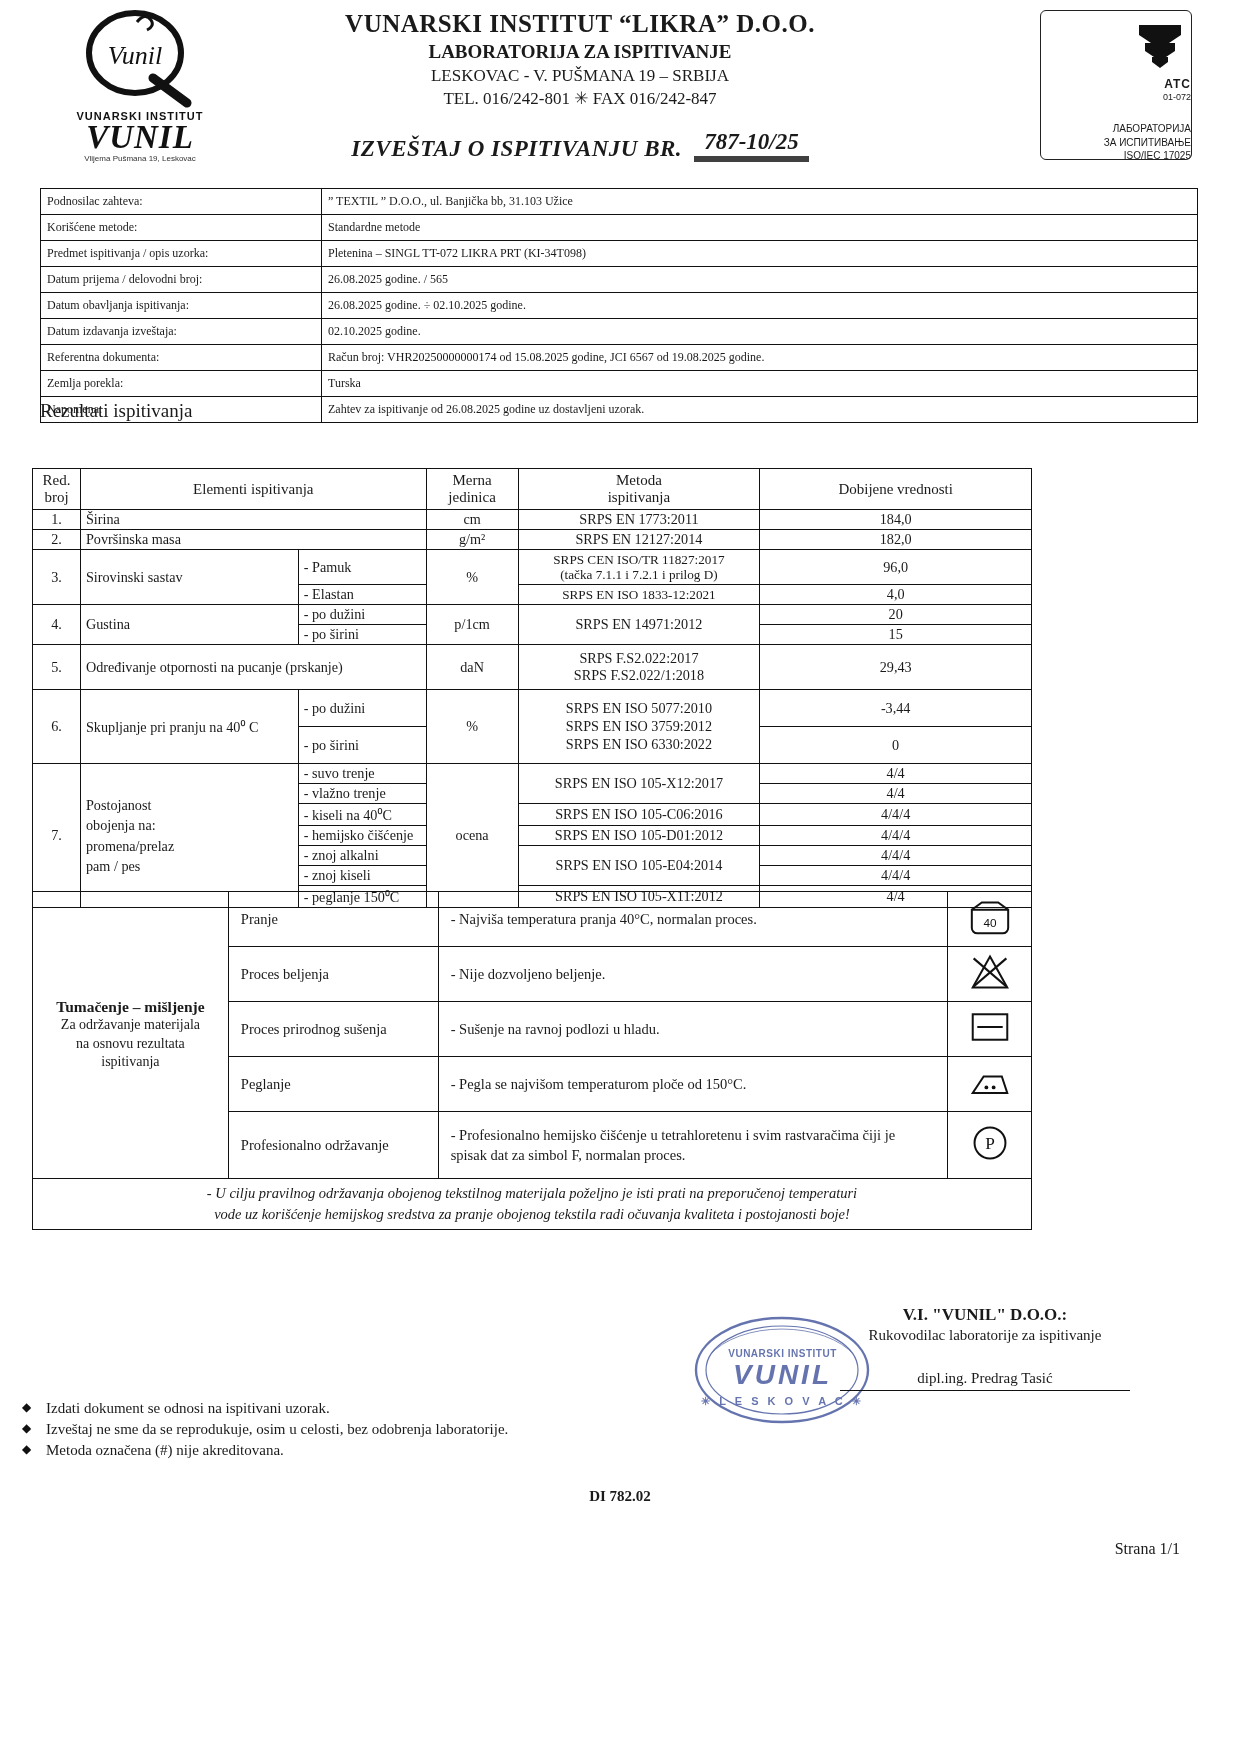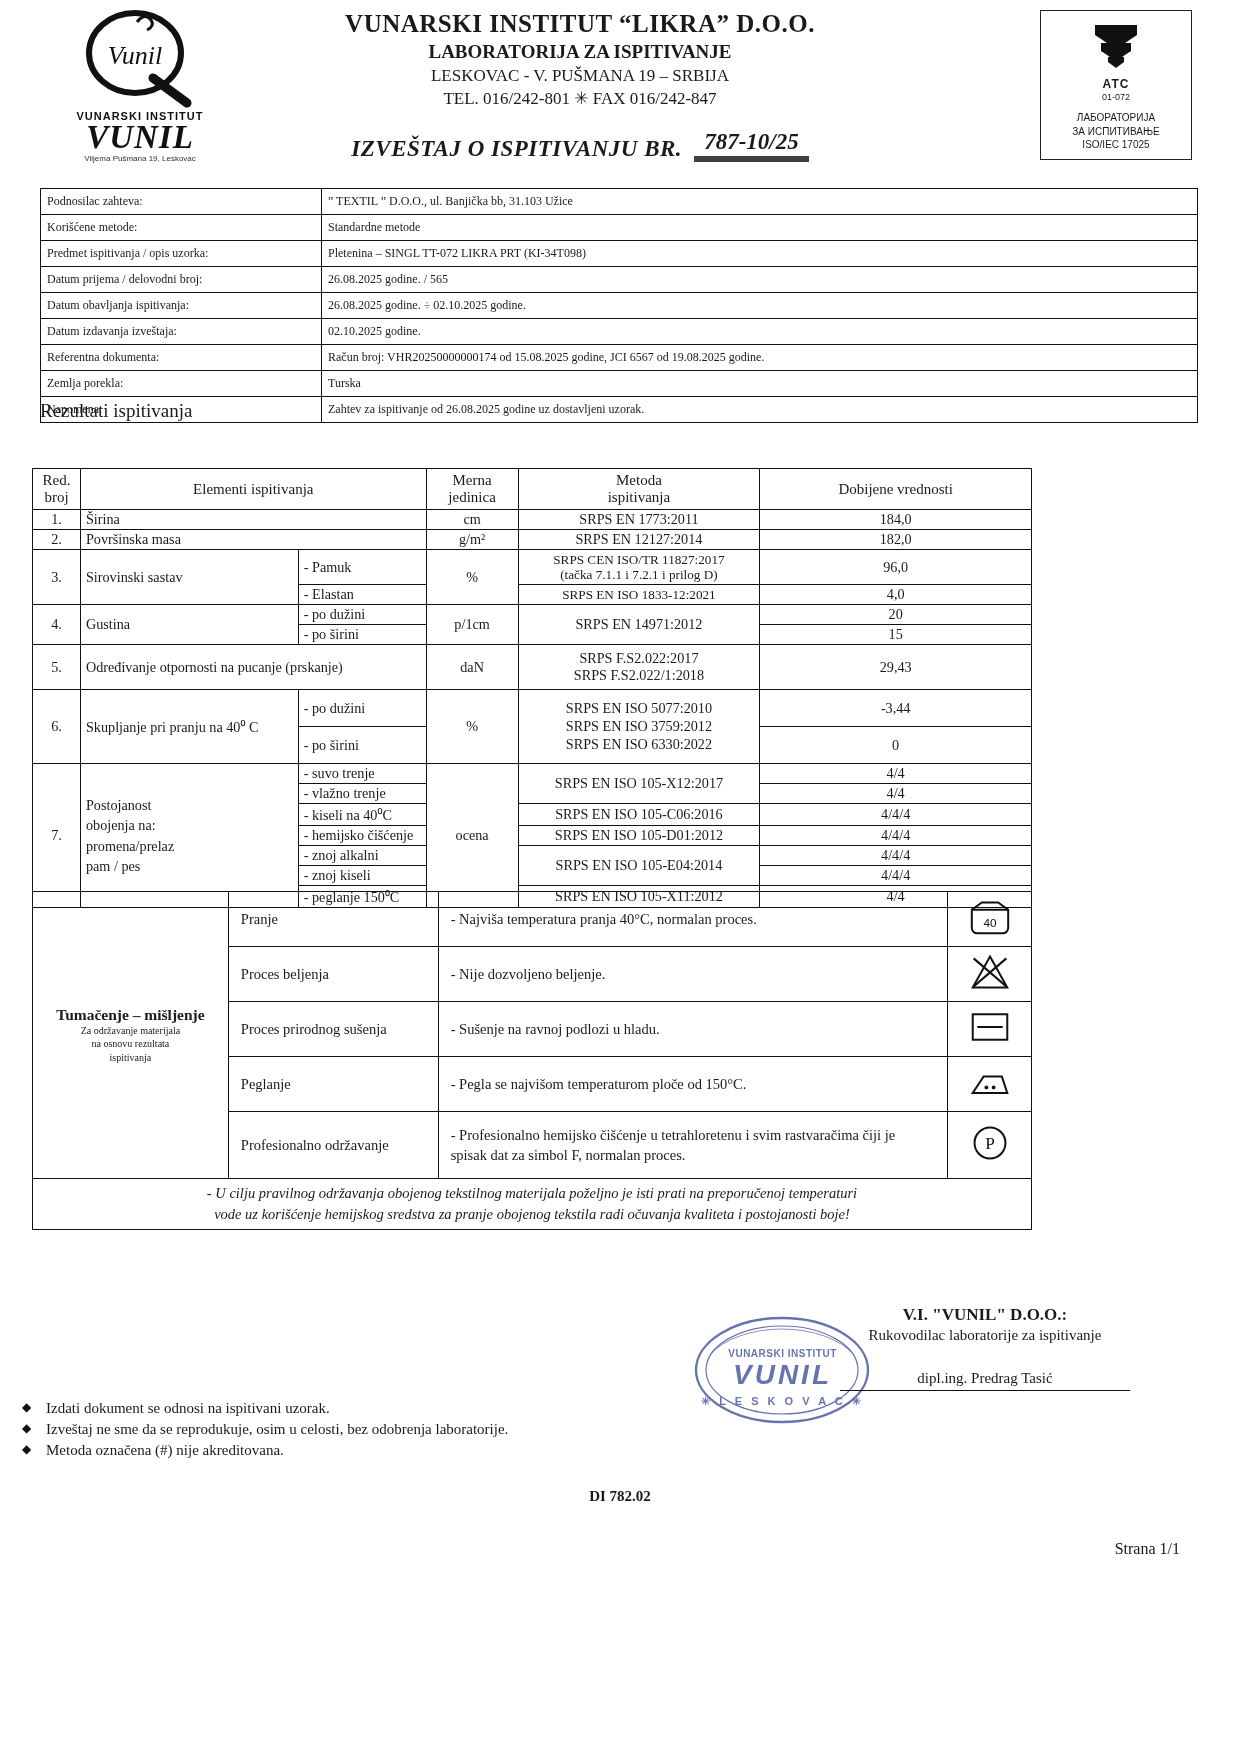--- a/index.html
+++ b/index.html
@@ -38,27 +38,27 @@
   .h-line4 { font-size:17px; margin-top:2px; }
   .report-row { margin-top:20px; display:flex; justify-content:center; align-items:flex-end; gap:12px;}
   .report-title { font-size:23px; font-weight:bold; font-style:italic; letter-spacing:0.5px;}
   .report-num {
     font-size:23px; font-weight:bold; font-style:italic;
     border-bottom:6px solid #404040; padding:0 10px 1px 10px;
   }
 
   .atc-box {
     position:absolute; right:48px; top:10px; width:150px; height:148px;
-    border:1px solid #222; border-radius:0; text-align:center;
+    border:1px solid #222; border-radius:6px; text-align:right;
     font-family:"Liberation Sans", sans-serif;
   }
   .atc-mark { margin-top:8px; }
   .atc-label { font-size:12px; font-weight:bold; letter-spacing:1px; margin-top:2px;}
   .atc-code { font-size:9px; margin-top:1px; }
-  .atc-lines { font-size:10px; margin-top:9px; line-height:1.35; }
+  .atc-lines { font-size:10px; margin-top:20px; line-height:1.35; }
 
   
   table { border-collapse:collapse; }
   .info-table {
     position:absolute; left:40px; top:188px; width:1158px;
     font-size:12px;
   }
   .info-table td { border:1px solid #111; padding:2px 6px; height:21px; vertical-align:middle;}
   .info-table td.label { width:268px; }
 
@@ -75,21 +75,21 @@
   .res-table th { font-weight:normal; text-align:center; font-size:15px; padding:3px 4px;}
   .c { text-align:center; }
 
   
   .care-table {
     position:absolute; left:32px; top:891px; width:1000px; font-size:14.5px;
   }
   .care-table td { border:1px solid #111; padding:4px 12px; vertical-align:middle;}
   .care-note { font-style:italic; text-align:center; font-size:14.5px; line-height:1.45; padding:7px 18px;}
   .tum-title { font-weight:bold; font-size:15.5px; }
-  .tum-sub { font-size:10px; line-height:1.35; }
+  .tum-sub { font-size:14px; line-height:1.35; }
 
   .sym { width:46px; height:40px; }
 
   
   .sign-block { position:absolute; right:90px; top:1305px; width:330px; text-align:center; }
   .sign-title { font-weight:bold; font-size:17px; }
   .sign-role { font-size:15px; margin-top:2px;}
   .sign-name { font-size:15px; margin-top:26px;}
   .sign-line { border-top:1px solid #111; width:290px; margin:3px auto 0 auto;}
 

